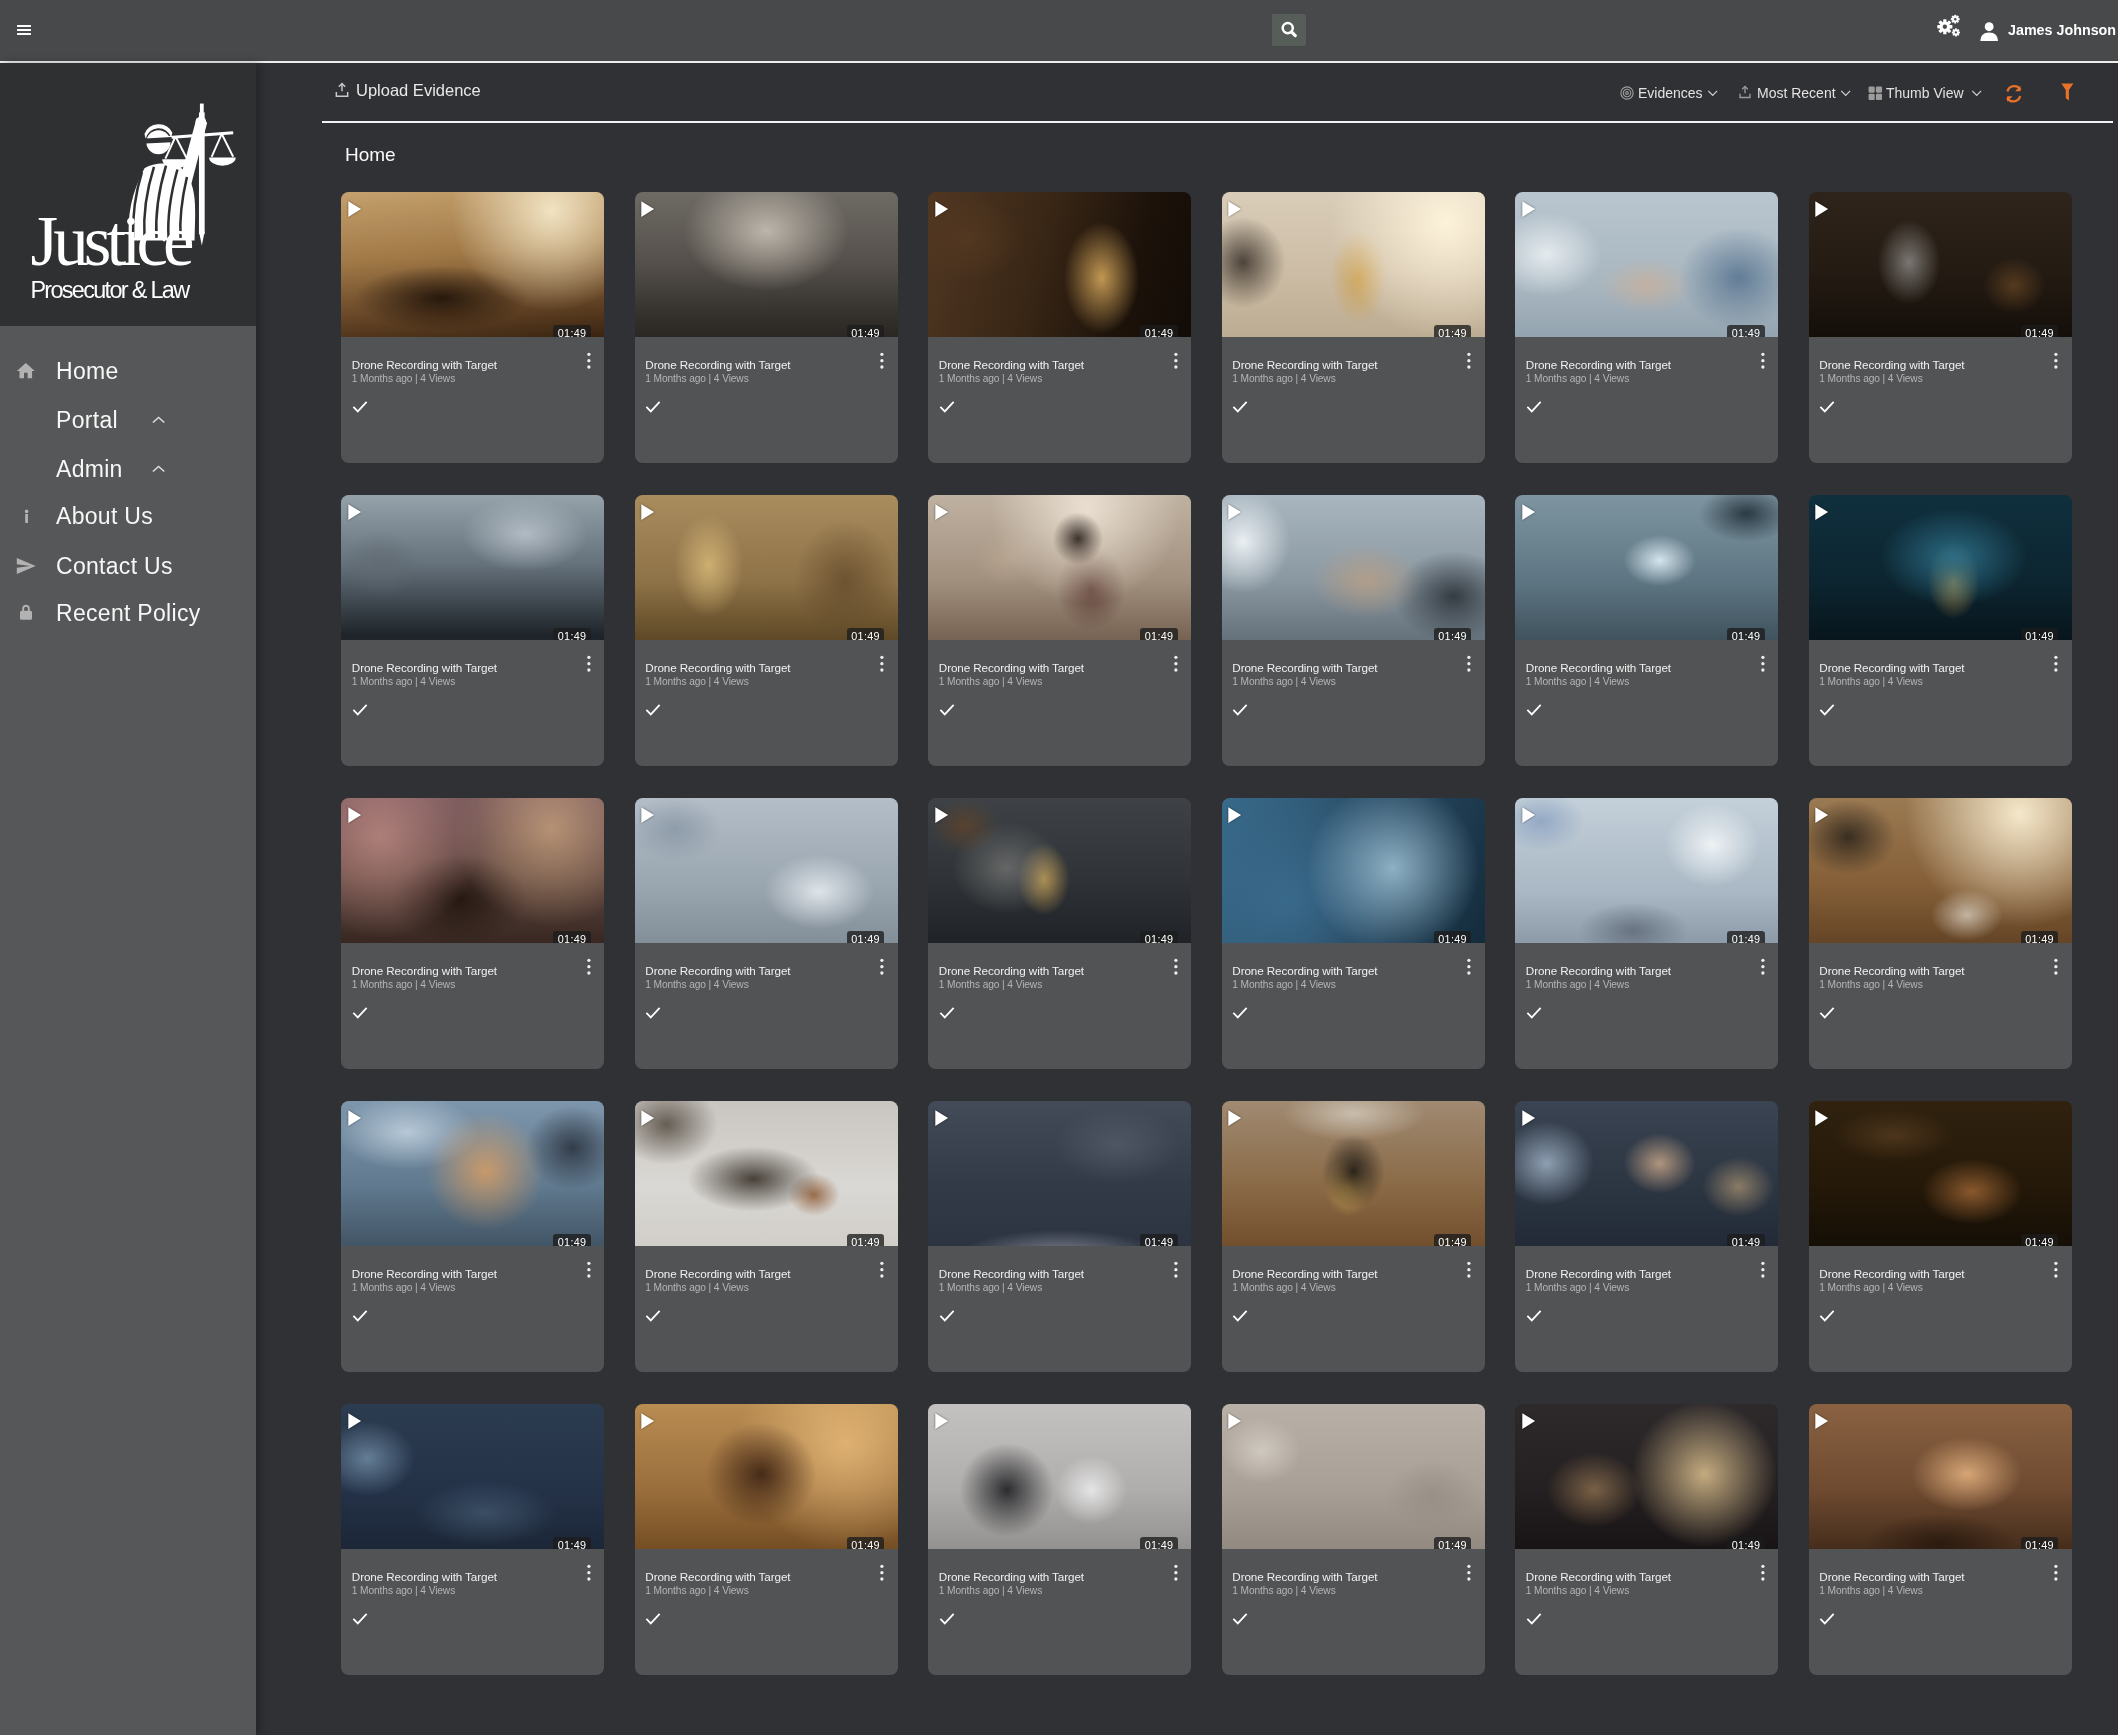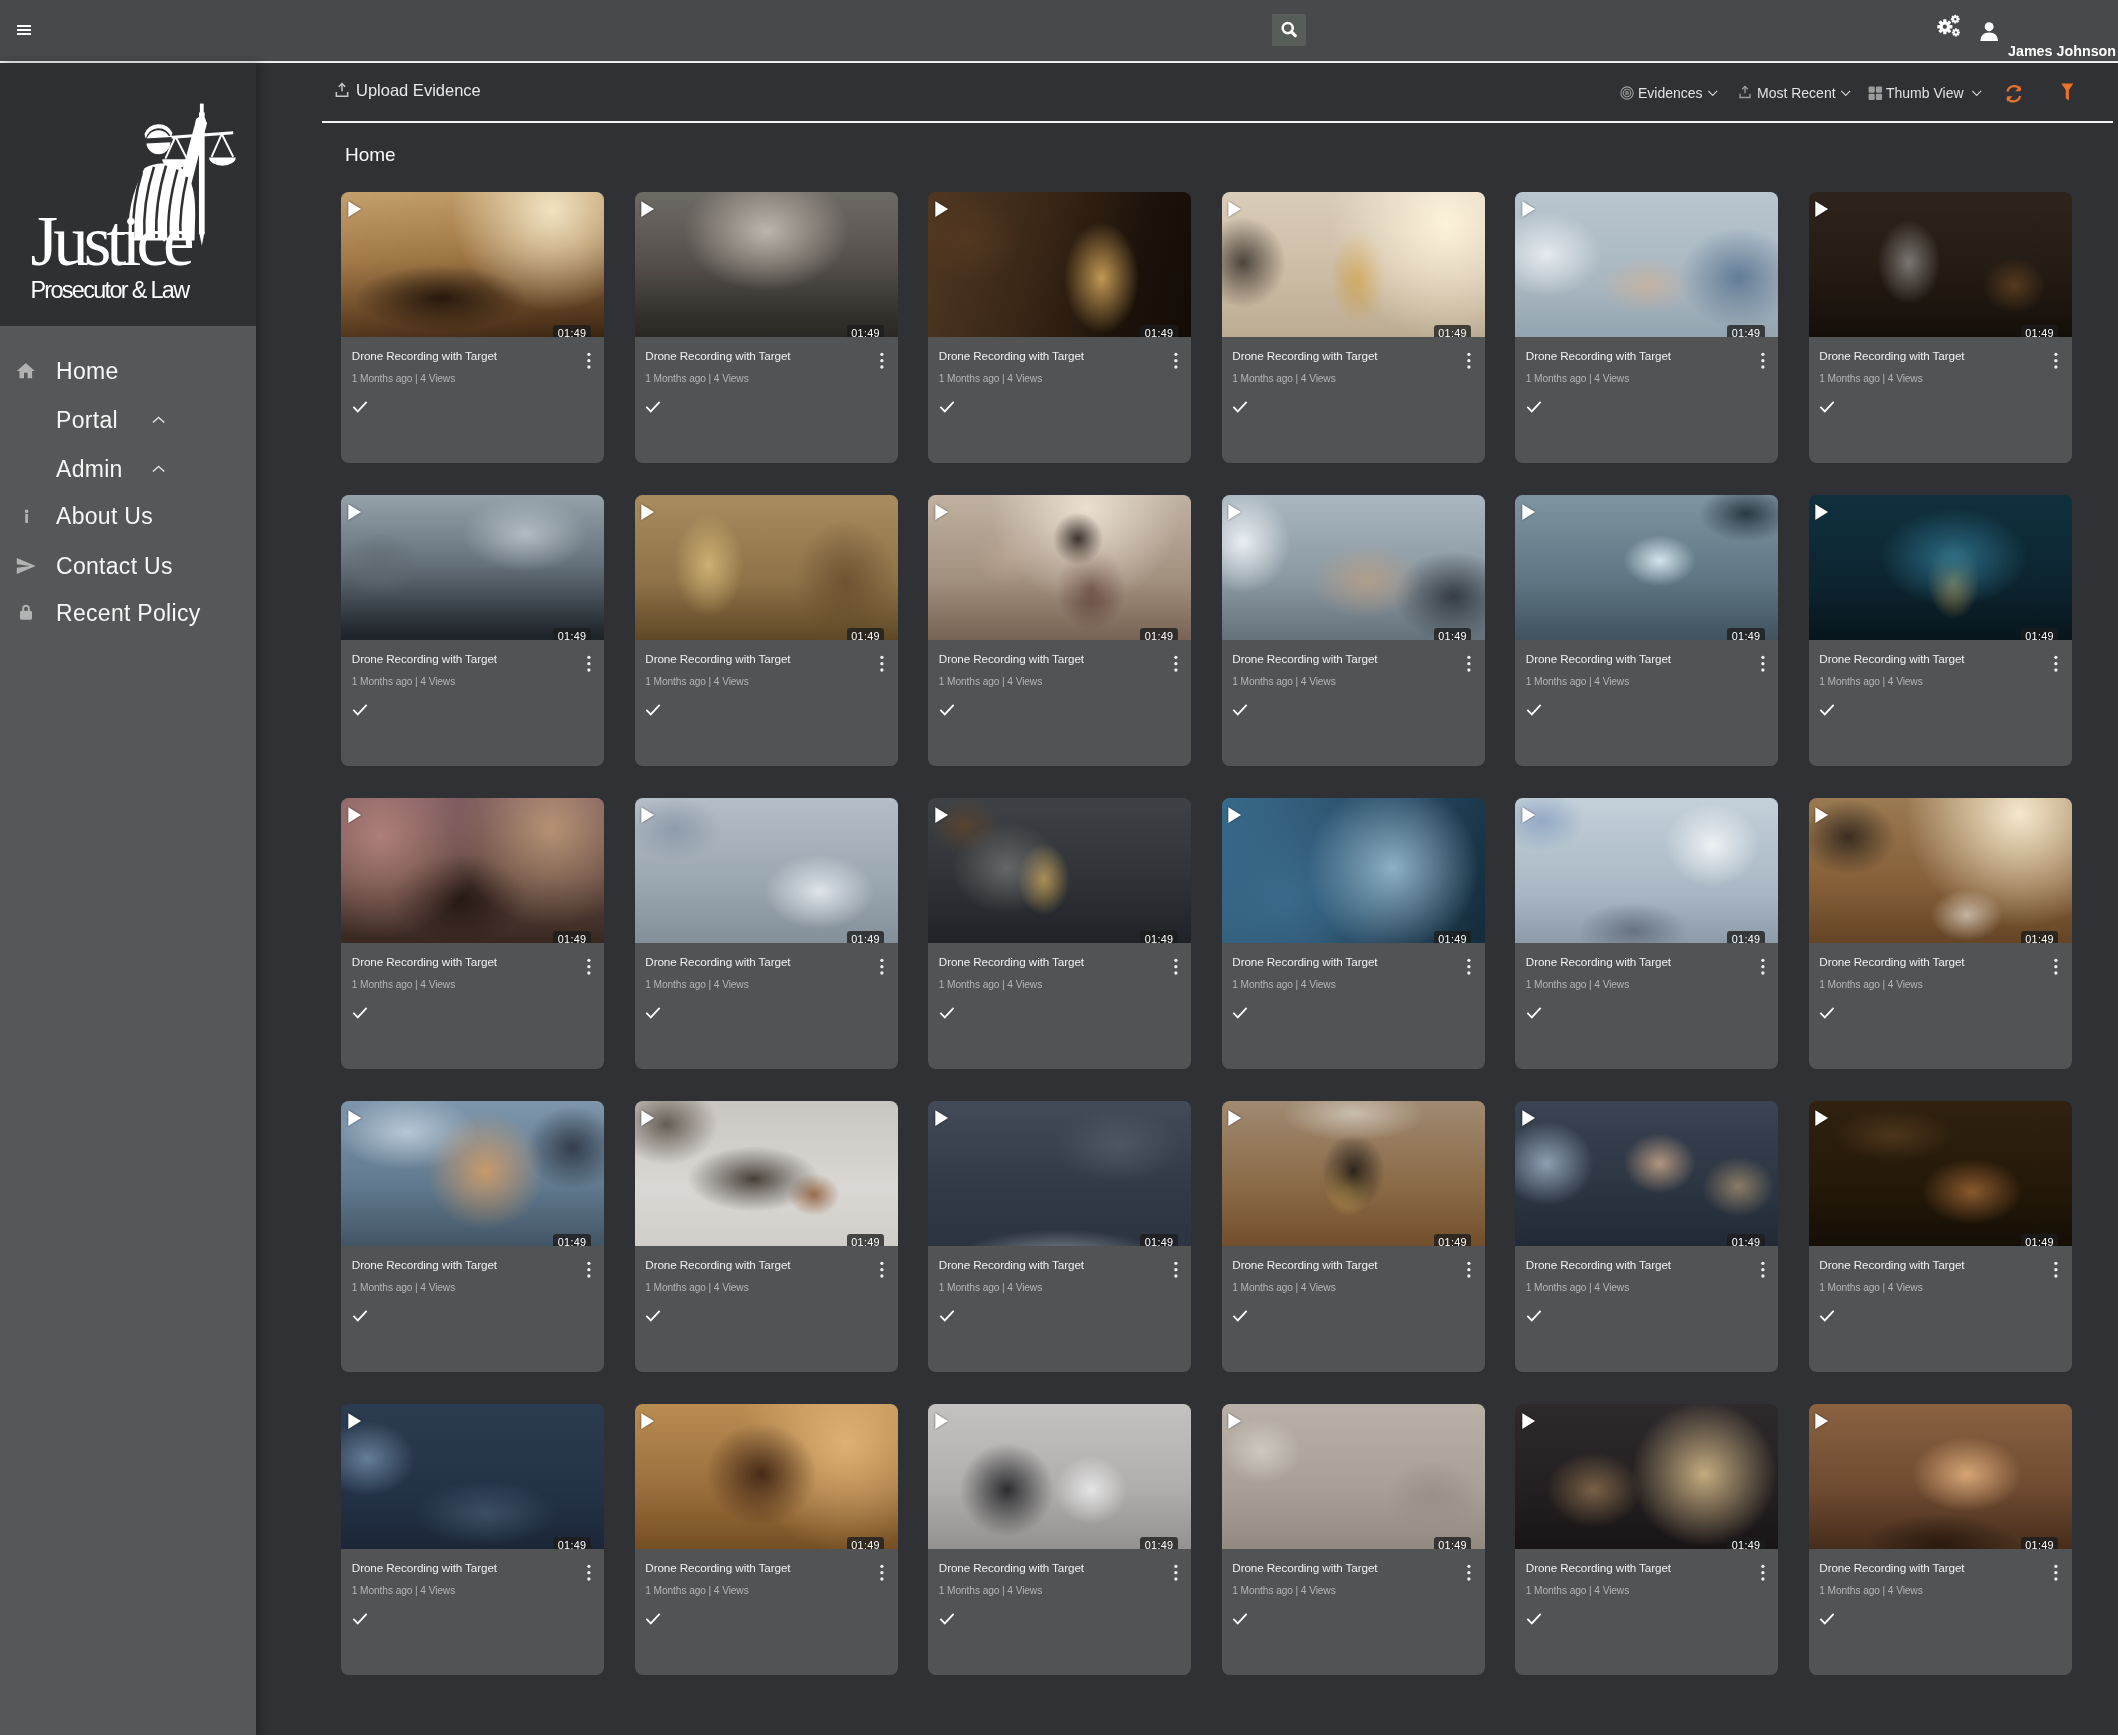--- a/index.html
+++ b/index.html
@@ -4,40 +4,40 @@
 <style>
 * { margin:0; padding:0; box-sizing:border-box; }
 html,body { width:2119px; height:1736px; background:#303134; font-family:"Liberation Sans", sans-serif; overflow:hidden; position:relative; }
 #topbar { position:absolute; left:0; top:0; width:2119px; height:61px; background:#48494a; }
 #topline { position:absolute; left:0; top:61px; width:2119px; height:1.9px; background:#eeeeee; }
 #burger { position:absolute; left:17px; top:25px; }
 #burger div { width:14px; height:2.2px; background:#fff; border-radius:0.6px; margin-bottom:1.9px; }
 #search { position:absolute; left:807px; top:14px; width:465px; height:32px; background:#4c524e; border-radius:2.5px 0 0 2.5px; }
 #search span { position:absolute; left:12.7px; top:7.6px; font-size:13.6px; font-weight:700; color:#dde1df; letter-spacing:0.2px; white-space:nowrap; }
 #searchbtn { position:absolute; left:1272px; top:14px; width:34px; height:32px; background:#575d59; border-radius:0 2.5px 2.5px 0; }
-#uname { position:absolute; left:2008px; top:22px; font-size:14.3px; font-weight:700; color:#fff; white-space:nowrap;margin-top:21px; }
+#uname { position:absolute; left:2008px; top:22px; font-size:14.3px; font-weight:700; color:#fff; white-space:nowrap; }
 .sep2 { position:absolute; left:322px; top:121px; width:1791px; height:1.9px; background:#f2f2f2; }
 #sidebar { position:absolute; left:0; top:63px; width:256px; height:1673px; background:#565758; box-shadow:3.8px 0 9px rgba(0,0,0,0.28);padding-left:32px; }
 #logoblock { position:absolute; left:0; top:0; width:256px; height:263px; background:#2f3032; }
 .mitem { position:absolute; left:0; width:256px; height:48px; }
 .mitem .txt { position:absolute; left:56px; top:50%; transform:translateY(-50%); font-size:23px; font-weight:300; color:#f7f7f7; letter-spacing:0.3px; }
 .mitem .ic { position:absolute; left:15.2px; top:50%; transform:translateY(-50%); width:21.6px; height:21.6px; color:#b2b2b2; }
 .mitem .chev { position:absolute; left:151px; top:50%; transform:translateY(-50%); }
 #uploadrow { position:absolute; left:334px; top:75px; height:33px; color:#e9e9e9; }
 #uploadrow span { position:absolute; left:22px; top:6.3px; font-size:16.5px; color:#e9e9e9; white-space:nowrap; }
 #homehead { position:absolute; left:345px; top:144px; font-size:19px; color:#fafafa; }
 #tools { position:absolute; left:1612px; top:75px; width:506px; height:36px; }
 .tool { position:absolute; top:0; height:36px; color:#e2e2e2; font-size:14px; white-space:nowrap; }
 #grid { position:absolute; left:341px; top:192px; width:1729px; display:grid; grid-template-columns:repeat(6,263px); column-gap:30.5px; row-gap:32px; }
 .card { width:263px; height:271px; border-radius:7.6px; position:relative; }
 .th { position:absolute; left:0; top:0; width:263px; height:156px; border-radius:7.6px 7.6px 0 0; overflow:hidden; }
 .panel { position:absolute; left:0; top:145px; width:263px; height:126px; background:#525355; border-radius:0 0 7.6px 7.6px; }
 .play { position:absolute; left:0.6px; top:6.3px; filter:drop-shadow(0 0.6px 1.3px rgba(0,0,0,.5)); }
 .dur { position:absolute; right:13.3px; bottom:7px; background:rgba(28,28,28,.78); color:#fff; font-size:10.8px; padding:1.9px 4.4px 2.5px; border-radius:3.2px; letter-spacing:0.3px; }
-.title { position:absolute; left:10.8px; top:12px; font-size:11.7px; letter-spacing:-0.1px; color:#f1f1f1; white-space:nowrap; }
+.title { position:absolute; left:10.8px; top:21px; font-size:11.7px; letter-spacing:-0.1px; color:#f1f1f1; white-space:nowrap; }
 .meta { position:absolute; left:10.8px; top:36px; font-size:10.2px; letter-spacing:-0.1px; color:#b5b5b5; white-space:nowrap; }
 .kebab { position:absolute; right:13.3px; top:14.6px; }
 .chk { position:absolute; left:10.8px; top:63px; }
 .t1 { background:radial-gradient(circle at 80% 12%, rgba(248,236,205,.9), transparent 40%),radial-gradient(ellipse 55% 35% at 38% 68%, rgba(20,10,4,.8), transparent 60%),linear-gradient(175deg,#c3a06d 0%,#a07846 40%,#5e3f22 75%,#2e1c0c 100%); }
 .t2 { background:radial-gradient(ellipse 45% 55% at 50% 25%, rgba(205,197,185,.85), transparent 70%),linear-gradient(to bottom,#6e6a64 0%,#55504b 45%,#33302c 80%,#262320 100%); }
 .t3 { background:radial-gradient(ellipse 22% 55% at 66% 55%, rgba(210,165,90,.9), transparent 65%),radial-gradient(ellipse 30% 40% at 15% 30%, rgba(90,60,35,.6), transparent 70%),linear-gradient(105deg,#503722 0%,#3a2716 40%,#1c120a 75%,#120b06 100%); }
 .t4 { background:radial-gradient(circle at 85% 20%, rgba(255,244,220,.95), transparent 45%),radial-gradient(ellipse 18% 50% at 52% 55%, rgba(205,160,75,.85), transparent 60%),radial-gradient(ellipse 25% 45% at 8% 45%, rgba(45,38,32,.8), transparent 65%),linear-gradient(to bottom,#d9cdb9 0%,#cdbda6 50%,#b9a98f 100%); }
 .t5 { background:radial-gradient(ellipse 35% 50% at 85% 55%, rgba(80,110,140,.8), transparent 65%),radial-gradient(ellipse 35% 45% at 12% 40%, rgba(235,240,243,.9), transparent 60%),radial-gradient(ellipse 30% 30% at 50% 60%, rgba(205,175,150,.7), transparent 60%),linear-gradient(to bottom,#b9c6cf 0%,#a8b6c0 60%,#8fa0ac 100%); }
 .t6 { background:radial-gradient(ellipse 20% 45% at 38% 45%, rgba(150,148,145,.75), transparent 60%),radial-gradient(ellipse 20% 30% at 78% 60%, rgba(120,80,40,.6), transparent 60%),linear-gradient(to bottom,#2e241b 0%,#241b13 50%,#120d08 100%); }
 .t7 { background:radial-gradient(ellipse 40% 40% at 70% 25%, rgba(190,200,208,.8), transparent 60%),radial-gradient(ellipse 25% 35% at 15% 45%, rgba(95,105,112,.7), transparent 60%),linear-gradient(to bottom,#95a2aa 0%,#64707a 45%,#1e2429 90%); }

